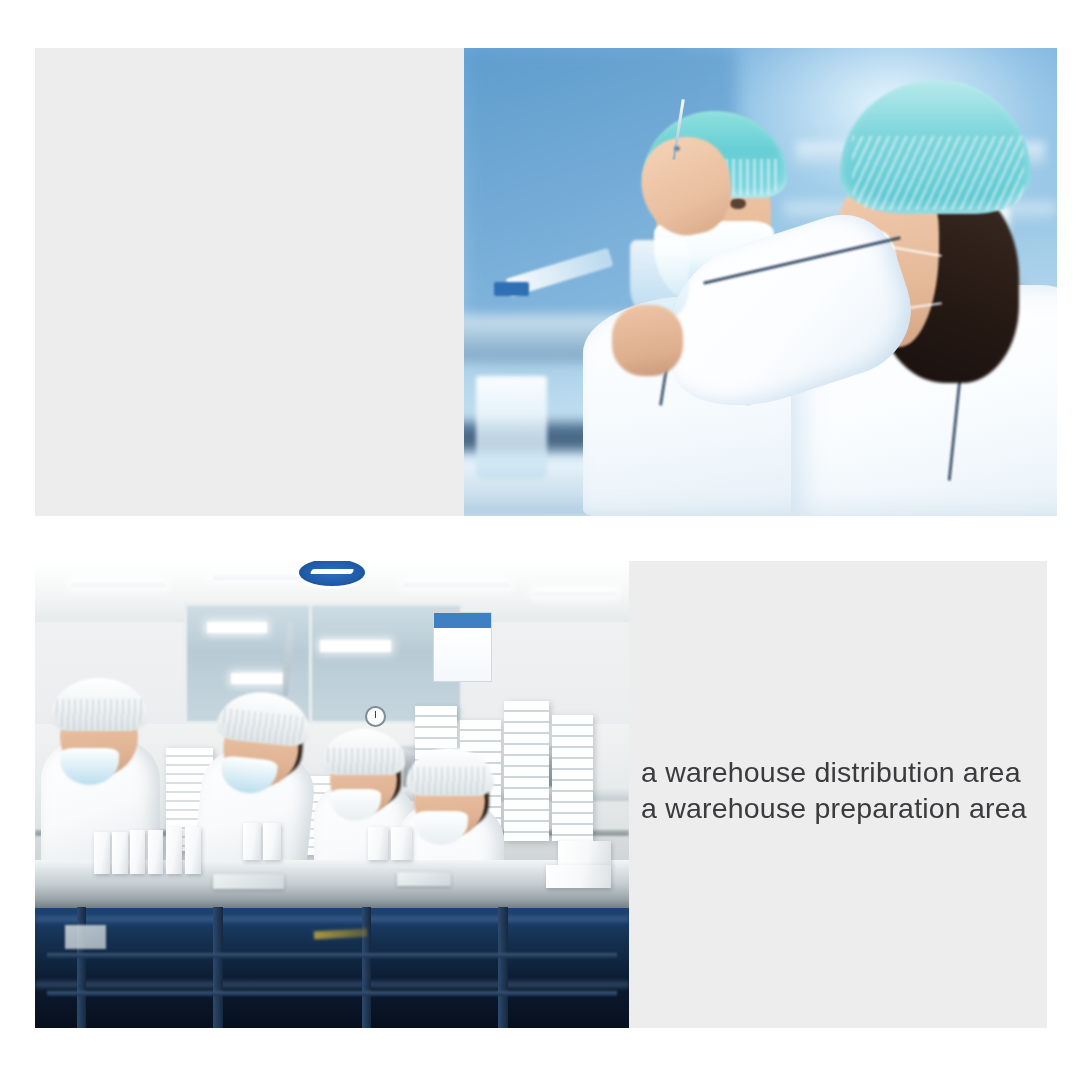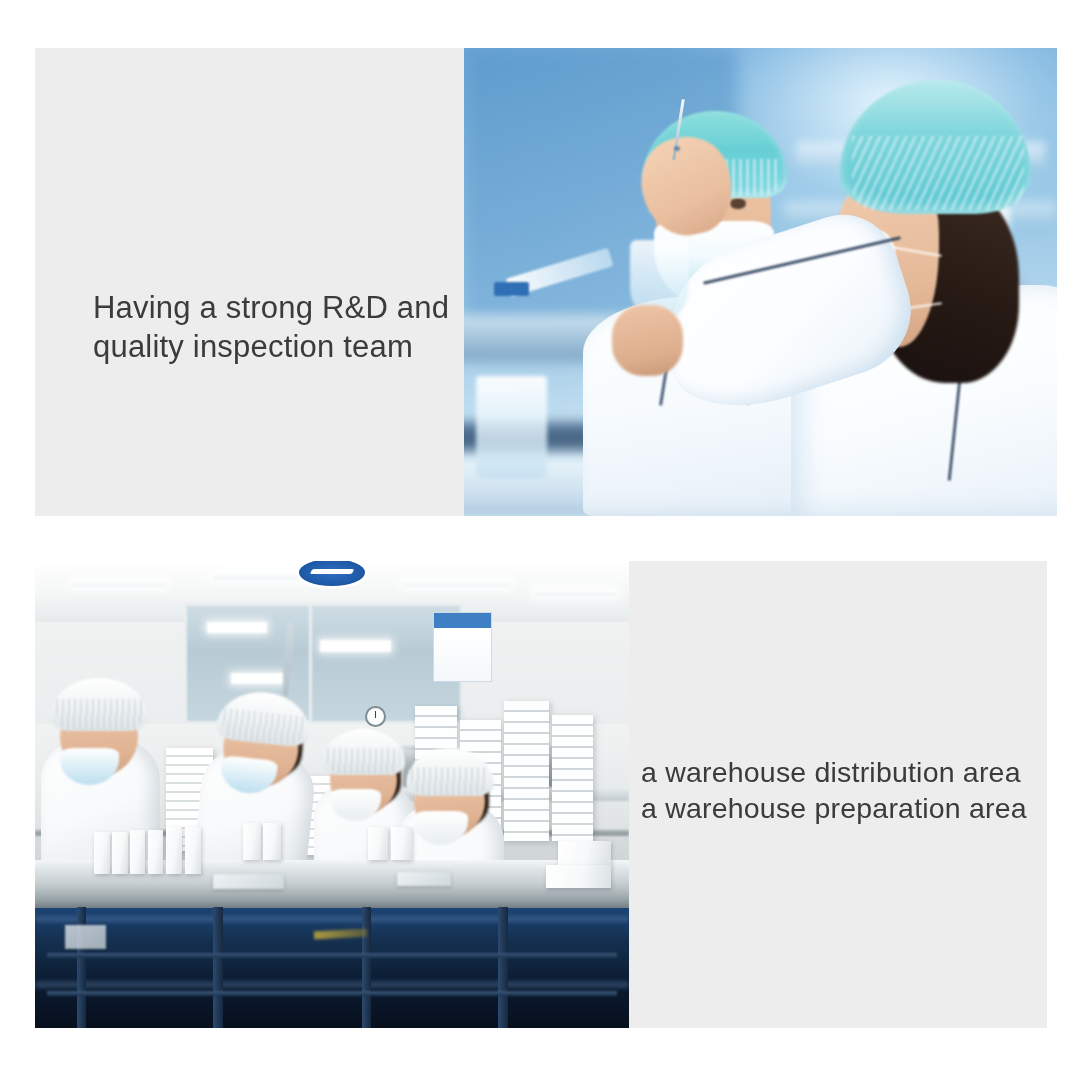--- a/index.html
+++ b/index.html
@@ -474,22 +474,20 @@
 
   
   #top-caption { font-size: 31px; line-height: 39px; }
   #bottom-caption { font-size: 28.5px; line-height: 36px; }
 </style>
 </head>
 <body>
 
 <div class="panel" id="top-block">
 
-  <div class="caption" id="top-caption">Having a strong R&amp;D and
-quality inspection team</div>
 
   <div class="photo" id="top-photo">
     <div class="lab-bg"></div>
     <div class="lab-wall"></div>
     <div class="lab-bench"></div>
     <div class="lab-dark-rail"></div>
     <div class="lab-shelf"></div>
     <div class="lab-shelf2"></div>
     <div class="lab-rack"></div>
     <div class="lab-bottle" style="right:8%;top:34%;width:4%;height:7%;"></div>

